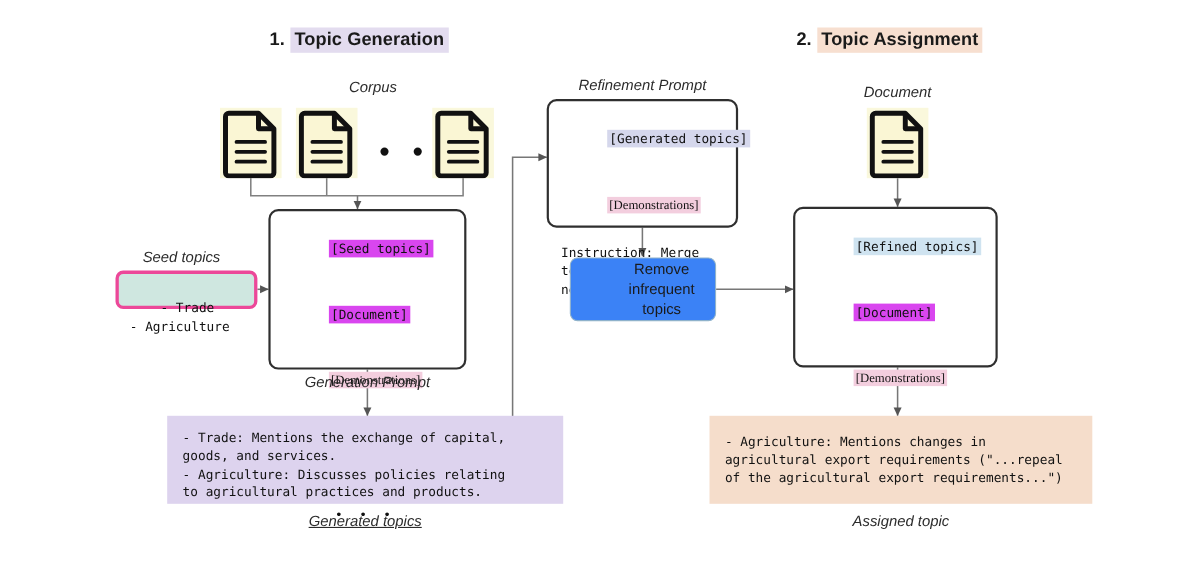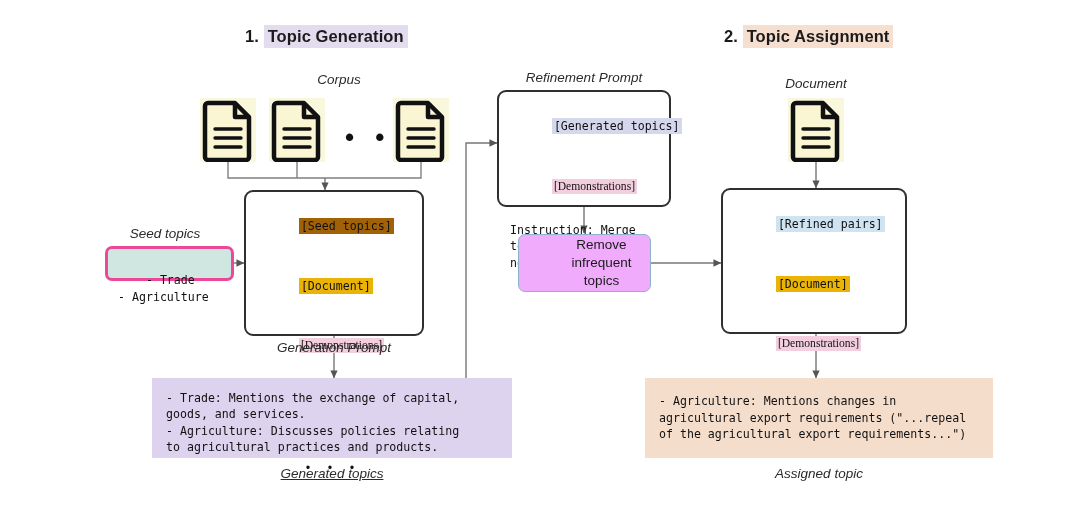--- a/index.html
+++ b/index.html
@@ -52,40 +52,40 @@
     white-space: pre;
   }
   .prompt-box {
     background: #ffffff;
     border: 2px solid #2f2f2f;
     border-radius: 9px;
     box-sizing: border-box;
     padding: 10px 11px;
   }
   .tag { padding: 1px 2px; margin-top: 16px; }
-  .tag-teal   { background: #a16207; }
-  .tag-yellow { background: #eab308; }
+  .tag-teal   { background: #d946ef; }
+  .tag-yellow { background: #d946ef; }
   .tag-pink   { background: #f3cede; font-family: Liberation Serif, serif; }
   .tag-lav    { background: #d5d7ec; }
   .tag-blue   { background: #cfe3f0; }
   .tag-row { margin-bottom: 10px; }
   .instr { margin-top: 2px; }
 
   
   .seed-box {
     background: #cfe7e0;
     border: 3px solid #ec4899;
     border-radius: 7px;
     box-sizing: border-box;
     padding: 7px 10px;
   }
 
   
   .remove-box {
-    background: #f0abfc;
+    background: #3b82f6;
     border: 1px solid #8fb2cb;
     border-radius: 7px;
     box-sizing: border-box;
     display: flex;
     align-items: center;
     justify-content: center;
     text-align: center;
     font-size: 13.5px;
     line-height: 1.35;
     color: #1a1a1a;
@@ -257,21 +257,21 @@
       <g stroke="#111" stroke-width="3.4" stroke-linecap="round">
         <line x1="15" y1="31" x2="41" y2="31"></line>
         <line x1="15" y1="40" x2="41" y2="40"></line>
         <line x1="15" y1="49" x2="41" y2="49"></line>
       </g>
     </svg>
   </div>
 
   <div class="abs prompt-box" style="left:721px; top:188px; width:186px; height:146px;">
     <div class="mono tag-row">
-      <span class="tag tag-blue">[Refined pairs]</span>
+      <span class="tag tag-blue">[Refined topics]</span>
     </div>
     <div class="mono tag-row">
       <span class="tag tag-yellow">[Document]</span>
     </div>
     <div class="mono tag-row">
       <span class="tag tag-pink">[Demonstrations]</span>
     </div>
     <div class="mono instr">Instruction: Assign
 generated topics to
 the provided document.</div>

